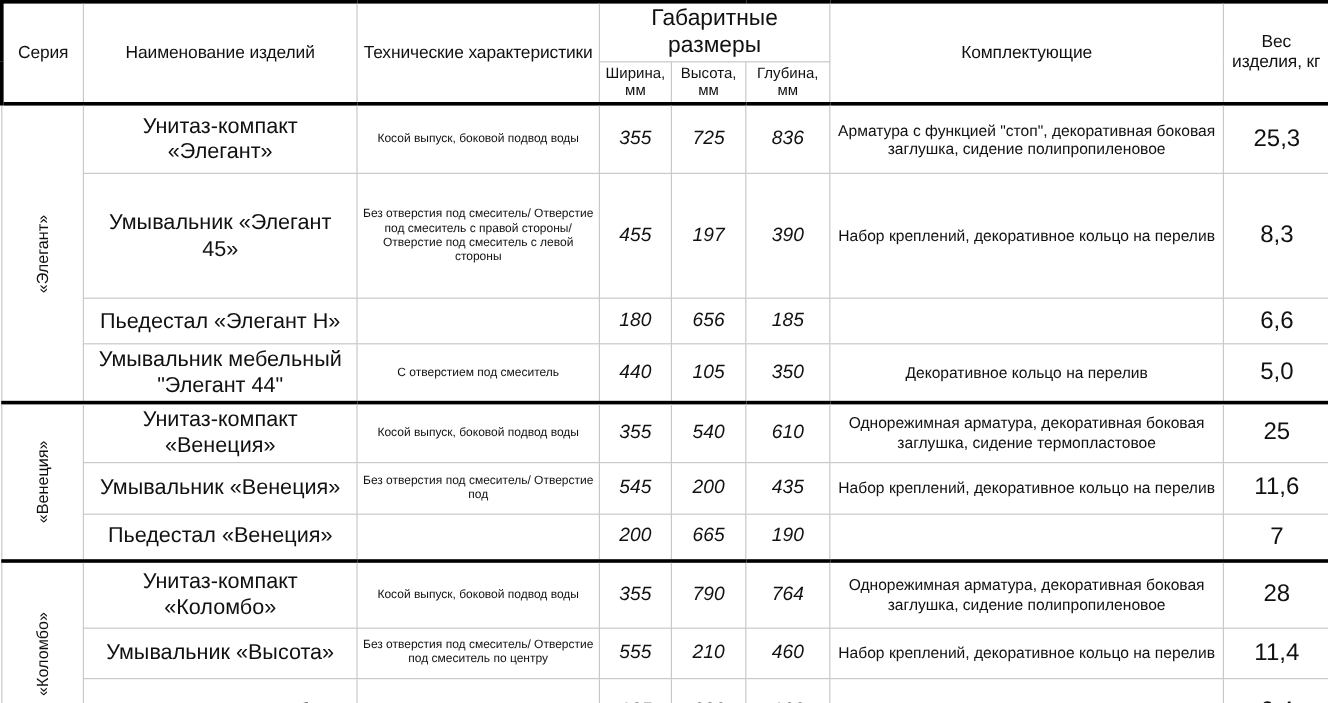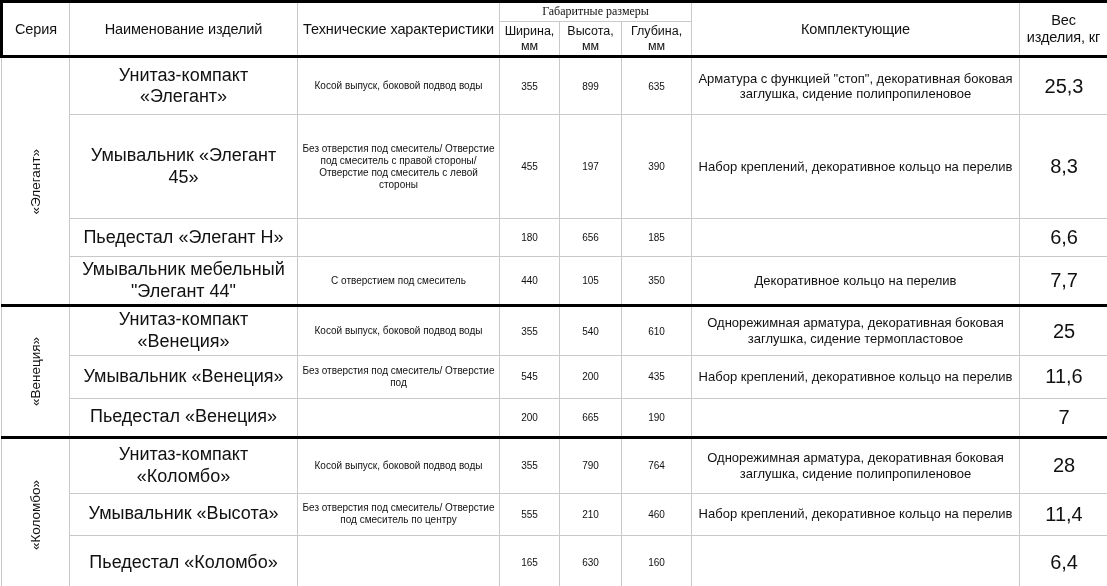--- a/index.html
+++ b/index.html
@@ -41,23 +41,22 @@
     line-height: 1.15;
     letter-spacing: -0.1px;
   }
   th.hd-sub {
     font-weight: normal;
     font-size: 12.5px;
     line-height: 1.18;
   }
   th.hd-group {
     font-weight: bold;
-    font-size: 12px;
+    font-size: 19px;
     line-height: 1.15;
-    font-family: Liberation Serif, serif;
   }
   
   .tb-top    { border-top: 3px solid #000000 !important; }
   .tb-left   { border-left: 3px solid #000000 !important; }
   .tb-right  { border-right: 3px solid #000000 !important; }
 
   
   td.series {
     border-left: 3px solid #000000;
     font-weight: bold;
@@ -77,21 +76,22 @@
     font-size: 18px;
     line-height: 1.2;
     padding: 3px 6px;
   }
   td.tech {
     font-size: 10px;
     line-height: 1.2;
     padding: 3px 4px;
   }
   td.dim {
-    font-size: 10px;
+    font-size: 16px;
+    font-style: italic;
   }
   td.parts {
     font-size: 13px;
     line-height: 1.2;
     padding: 3px 6px;
   }
   td.weight {
     font-size: 20px;
     border-right: 3px solid #000000;
   }
@@ -129,22 +129,22 @@
       </tr>
     </thead>
     <tbody id="tbody">
         <tr class="sec-start" style="height: 58px;">
           <td class="series" rowspan="4">
             <span class="series-rot">«Элегант»</span>
           </td>
           <td class="name">Унитаз-компакт «Элегант»</td>
           <td class="tech">Косой выпуск, боковой подвод воды</td>
           <td class="dim">355</td>
-          <td class="dim">899</td>
-          <td class="dim">635</td>
+          <td class="dim">725</td>
+          <td class="dim">836</td>
           <td class="parts">Арматура с функцией "стоп", декоративная боковая заглушка, сидение полипропиленовое</td>
           <td class="weight">25,3</td>
         </tr>
         <tr style="height: 104px;">
           <td class="name">Умывальник «Элегант 45»</td>
           <td class="tech">Без отверстия под смеситель/ Отверстие под смеситель с правой стороны/ Отверстие под смеситель с левой стороны</td>
           <td class="dim">455</td>
           <td class="dim">197</td>
           <td class="dim">390</td>
           <td class="parts">Набор креплений, декоративное кольцо на перелив</td>
@@ -159,21 +159,21 @@
           <td class="parts"></td>
           <td class="weight">6,6</td>
         </tr>
         <tr style="height: 42px;">
           <td class="name">Умывальник мебельный "Элегант 44"</td>
           <td class="tech">С отверстием под смеситель</td>
           <td class="dim">440</td>
           <td class="dim">105</td>
           <td class="dim">350</td>
           <td class="parts">Декоративное кольцо на перелив</td>
-          <td class="weight">7,7</td>
+          <td class="weight">5,0</td>
         </tr>
         <tr class="sec-start" style="height: 42px;">
           <td class="series" rowspan="3">
             <span class="series-rot">«Венеция»</span>
           </td>
           <td class="name">Унитаз-компакт «Венеция»</td>
           <td class="tech">Косой выпуск, боковой подвод воды</td>
           <td class="dim">355</td>
           <td class="dim">540</td>
           <td class="dim">610</td>

